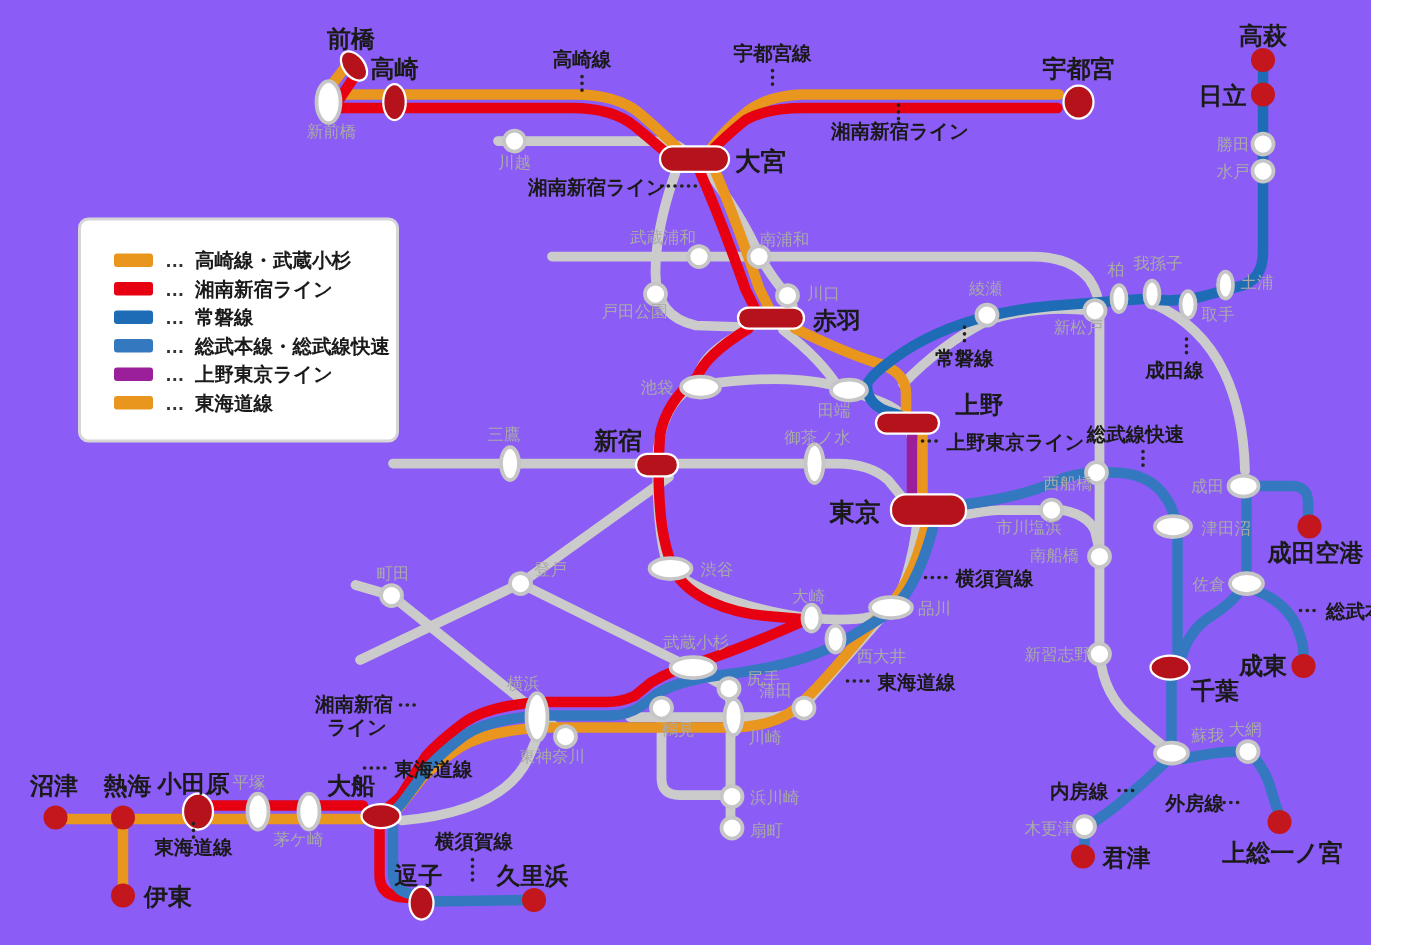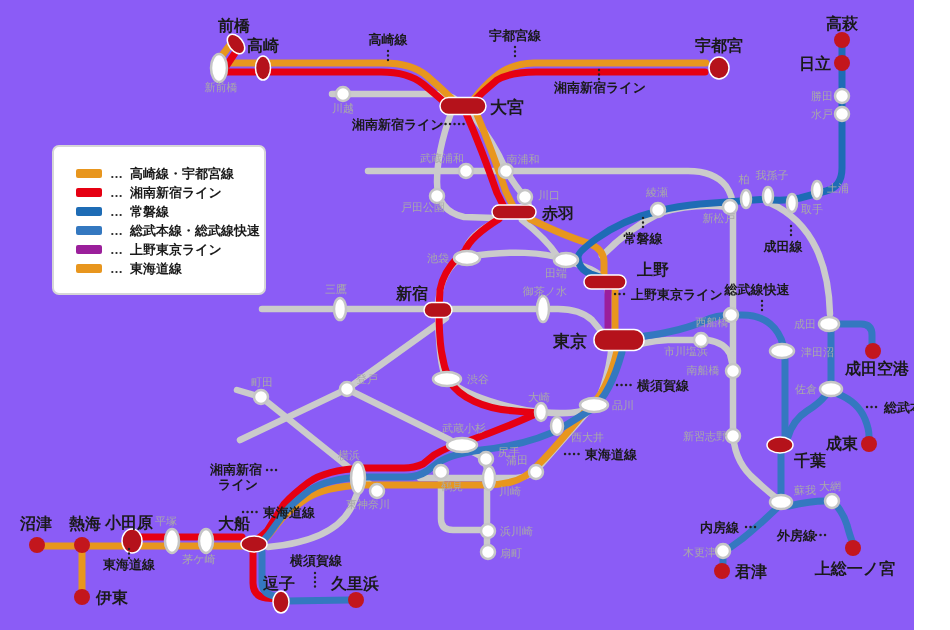--- a/index.html
+++ b/index.html
@@ -240,21 +240,21 @@
       <text x="700" y="532" text-anchor="start" class="lbl-line">内房線</text>
       <line x1="816" y1="535" x2="828" y2="535" stroke="#222222" stroke-width="2.4" stroke-linecap="round" stroke-dasharray="0.1 4.4"></line>
       <text x="777" y="540" text-anchor="start" class="lbl-line">外房線</text>
       <line x1="867" y1="407" x2="879" y2="407" stroke="#222222" stroke-width="2.4" stroke-linecap="round" stroke-dasharray="0.1 4.4"></line>
       <text x="884" y="412" text-anchor="start" class="lbl-line">総武本線</text>
     </svg>
   <div class="legend" id="legend-box">
       <div class="legend-row">
         <span class="legend-swatch" style="background: rgb(232, 150, 30);"></span>
         <span class="legend-dots">…</span>
-        <span class="legend-label">高崎線・宇都宮線</span>
+        <span class="legend-label">高崎線・武蔵小杉</span>
       </div>
       <div class="legend-row">
         <span class="legend-swatch" style="background: rgb(230, 0, 18);"></span>
         <span class="legend-dots">…</span>
         <span class="legend-label">湘南新宿ライン</span>
       </div>
       <div class="legend-row">
         <span class="legend-swatch" style="background: rgb(30, 108, 181);"></span>
         <span class="legend-dots">…</span>
         <span class="legend-label">常磐線</span>

